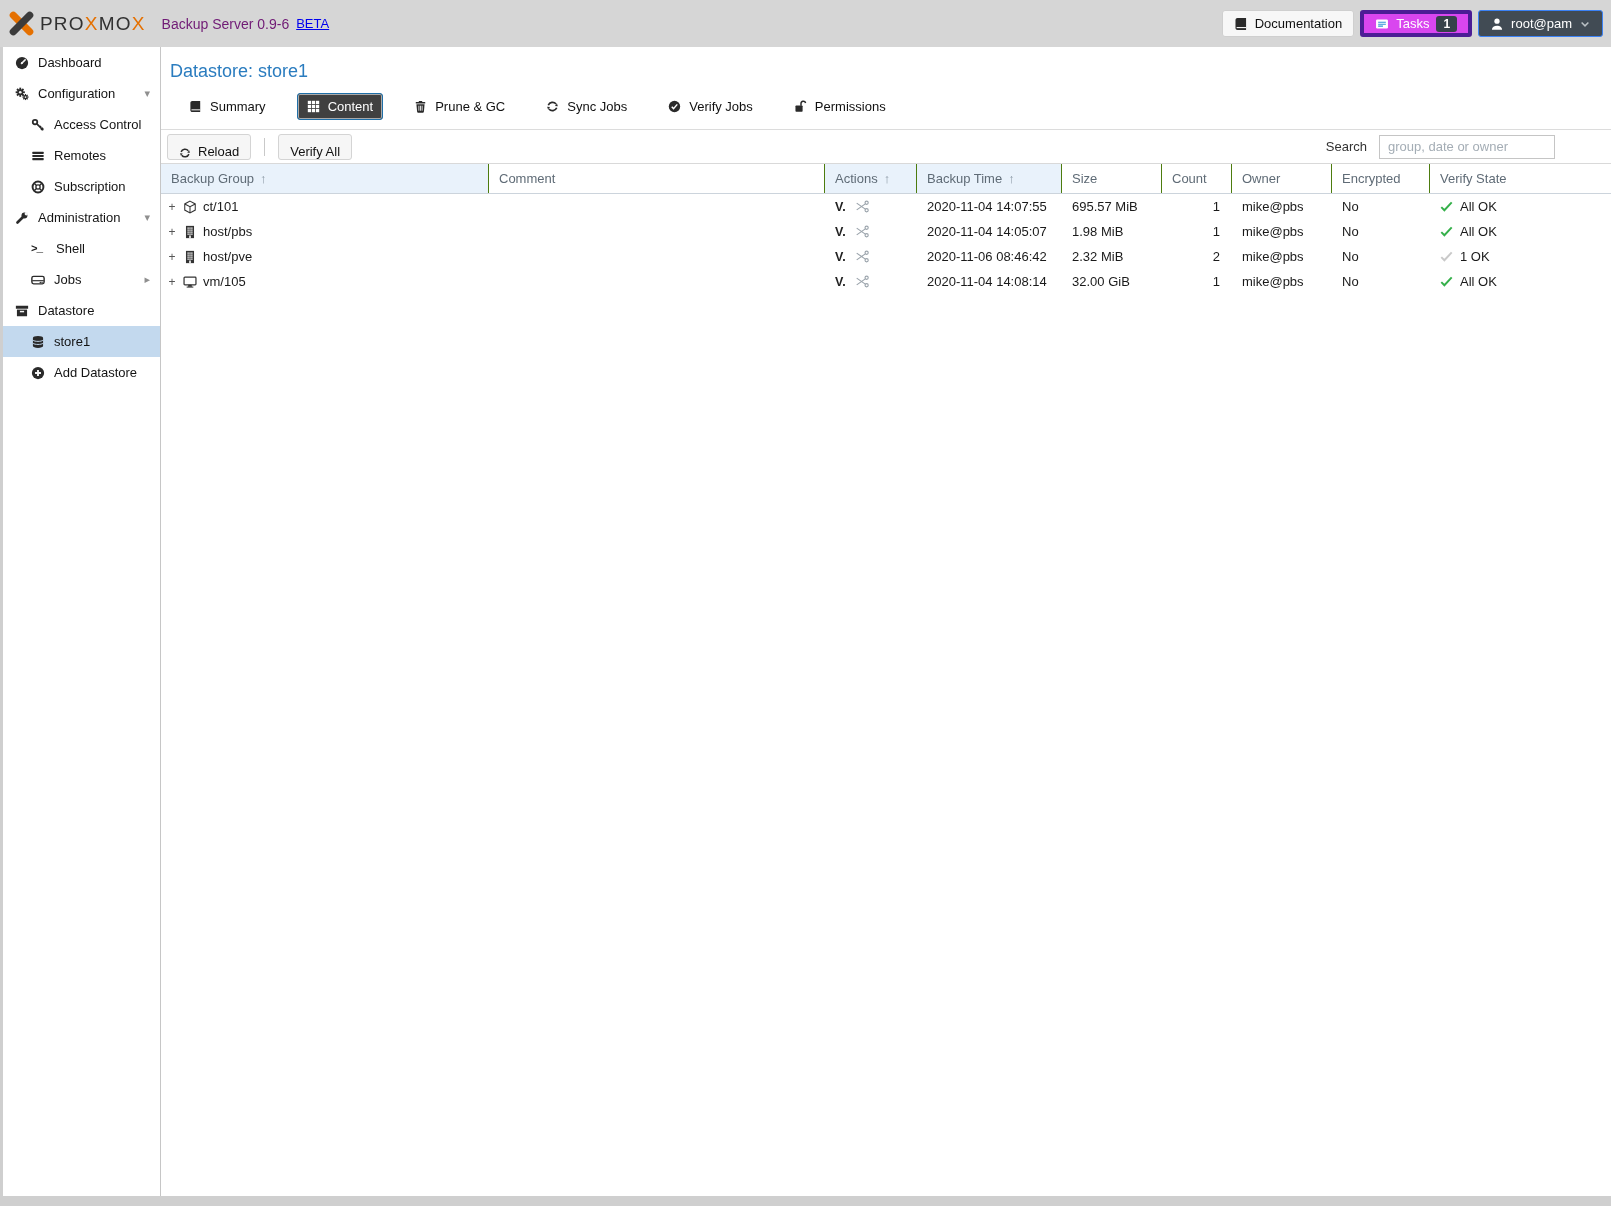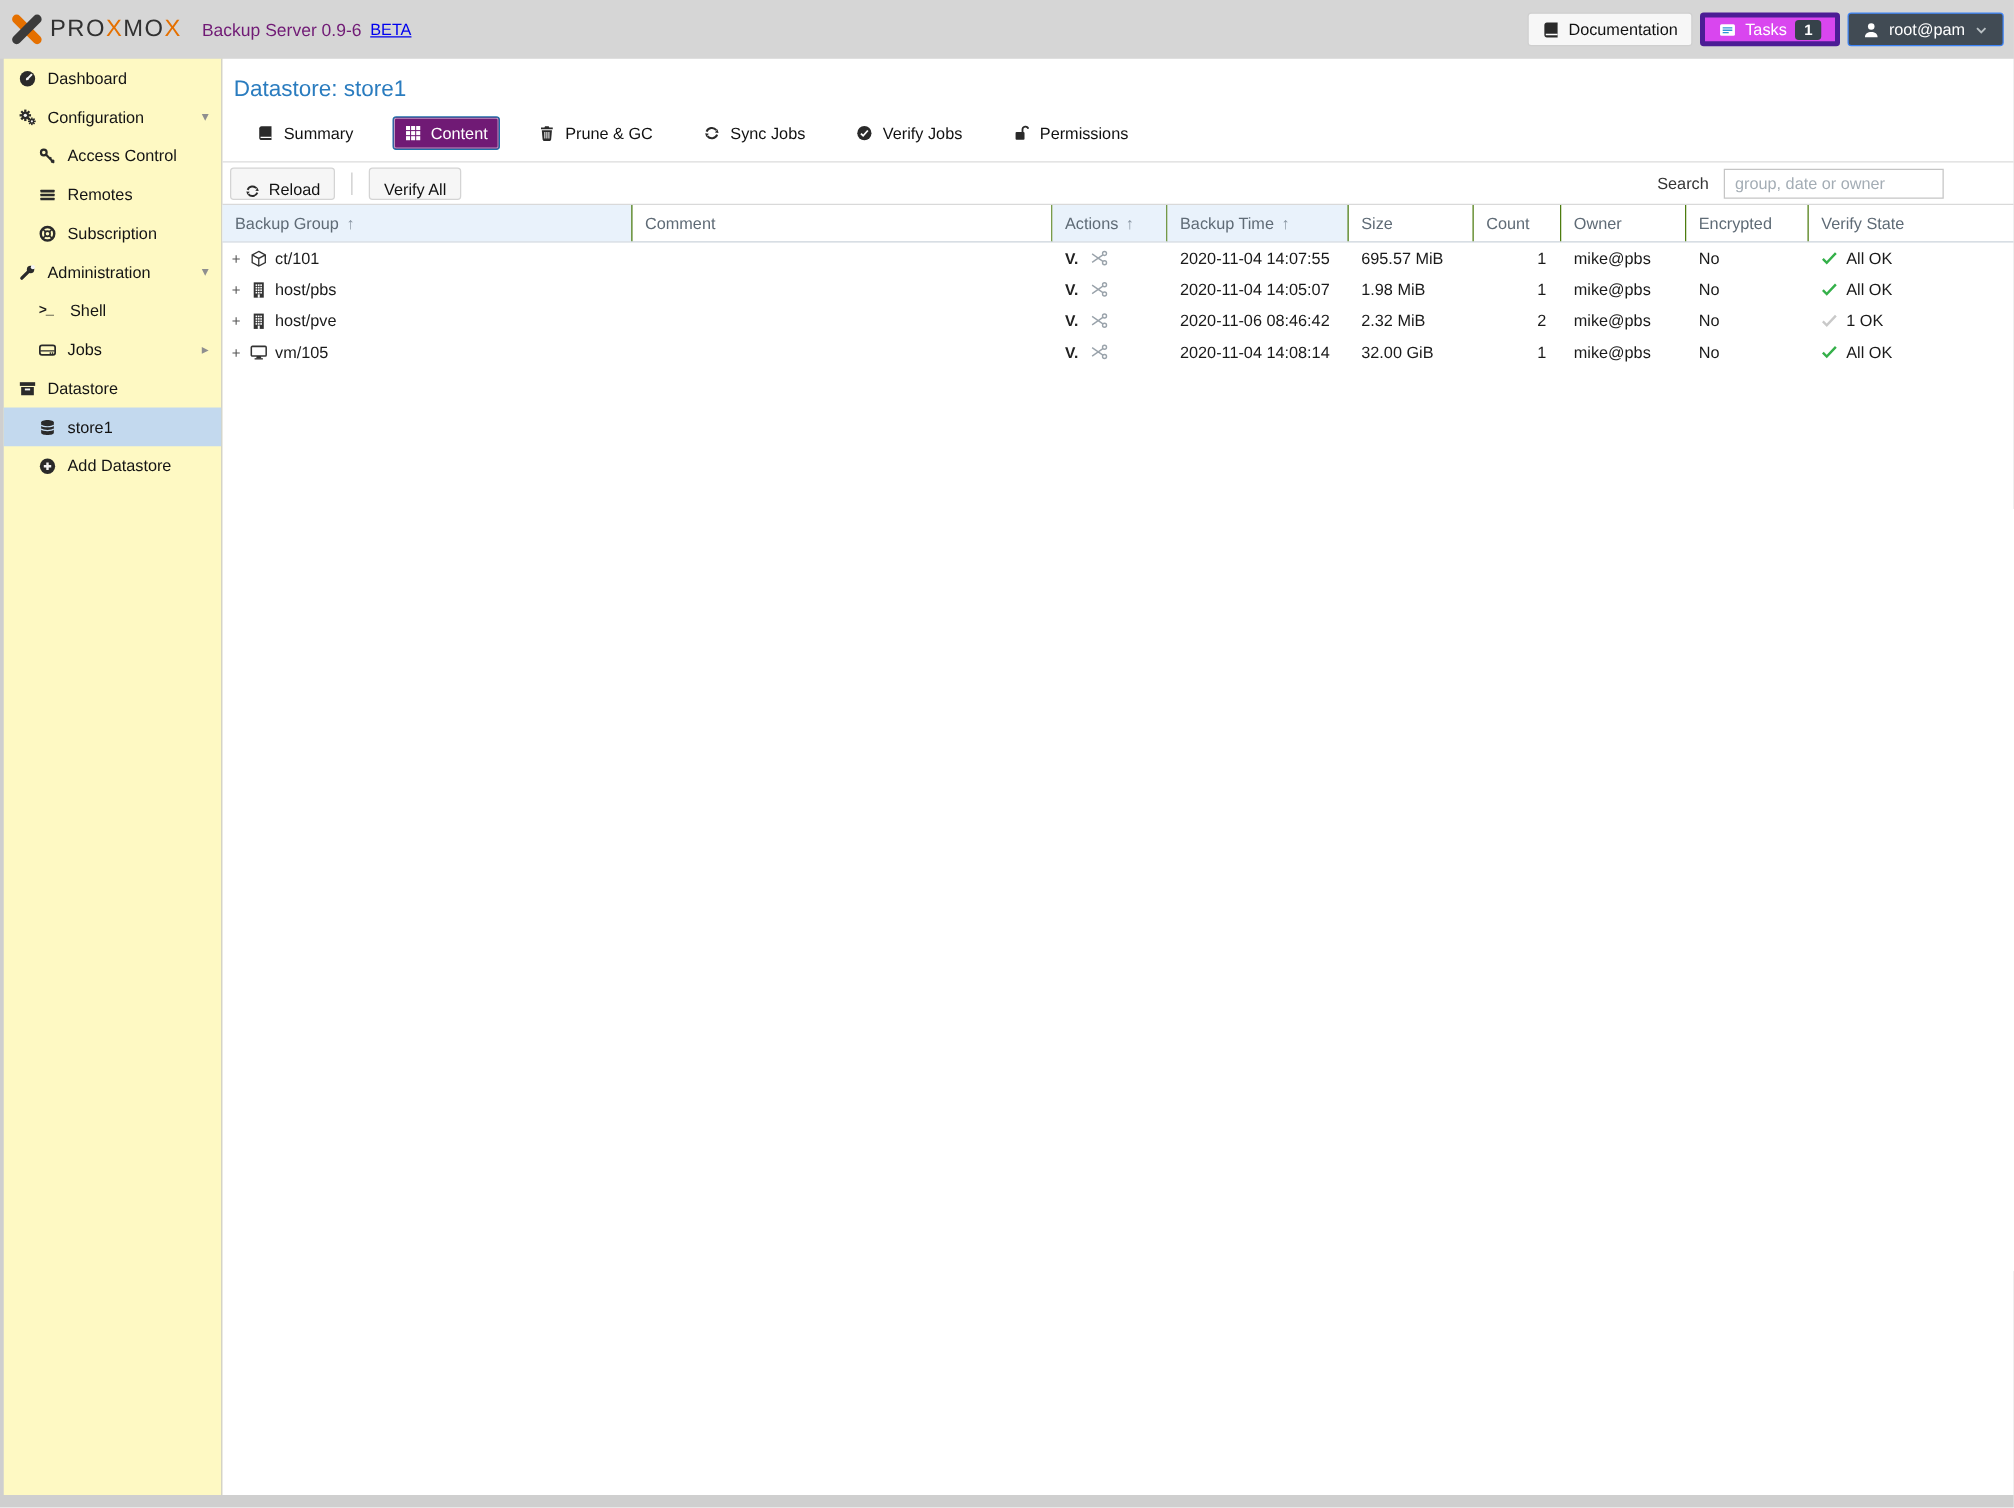--- a/index.html
+++ b/index.html
@@ -17,37 +17,37 @@
   .tb-right{margin-left:auto;display:flex;gap:6px;align-items:center}
   .hbtn{height:27px;display:flex;align-items:center;gap:7px;padding:0 11px;border-radius:3px;cursor:pointer;box-sizing:border-box}
   .hbtn.light{background:#f7f7f7;border:1px solid #cfcfcf;color:#111}
   .hbtn.blue{background:#d946ef;border:4px solid #4c1d95;color:#fff}
   .hbtn.dark{background:#414b54;border:1px solid #3b82f6;color:#fff}
   .badge{background:#36424a;color:#fff;border-radius:3px;padding:1px 7px;font-size:12px;font-weight:bold}
   .chev{color:#b9c0c4;width:12px;height:12px}
 
   
   .wrap{display:flex;height:1149px;padding-left:3px}
-  .sidebar{width:175px;background:#fef9c3;border-right:1px solid #c6c6c6;flex:none;box-sizing:border-box;padding-top:0}
+  .sidebar{width:158px;background:#ffffff;border-right:1px solid #c6c6c6;flex:none;box-sizing:border-box;padding-top:0}
   .main{flex:1;background:#fff;display:flex;flex-direction:column;min-width:0}
 
   
   .sitem{height:31px;display:flex;align-items:center;gap:9px;padding-left:12px;cursor:pointer;position:relative;color:#141414}
   .sitem.lvl1{padding-left:28px}
   .sitem.sel{background:#c3d9ee}
   .exp{position:absolute;right:10px;color:#8f8f8f;font-size:11px}
   .ic{width:14px;height:14px;flex:none;color:#2a2a2a}
   .term{font-family:"Liberation Mono",monospace;font-weight:bold;font-size:11px;letter-spacing:-1px;width:16px;color:#1a1a1a}
 
   
   .pagetitle{padding:14px 10px 8px 9px;color:#2a7cbf;font-size:18px}
   .tabs{display:flex;gap:21px;padding:3px 0 9px 18px;align-items:center;border-bottom:1px solid #dcdcdc}
   .tab{display:flex;align-items:center;gap:8px;padding:5px 9px;border-radius:3px;color:#111;cursor:pointer;border:1px solid transparent}
   .tab .ic{width:13px;height:13px}
-  .tab.active{background:#701a75;color:#fff;border:1px solid #1f6fa8;box-shadow:inset 0 0 0 1px rgba(255,255,255,.55)}
+  .tab.active{background:#404040;color:#fff;border:1px solid #1f6fa8;box-shadow:inset 0 0 0 1px rgba(255,255,255,.55)}
   .tab.active .ic{color:#fff}
 
   
   .toolbar{display:flex;align-items:center;gap:8px;padding:4px 6px;height:33px;box-sizing:border-box}
   .btn{height:26px;display:flex;align-items:flex-end;gap:7px;padding:0 11px;background:#f6f6f6;border:1px solid #d4d4d4;
        border-radius:3px;color:#111;cursor:pointer;box-sizing:border-box}
   .vsep{width:1px;height:18px;background:#c9c9c9;margin:0 5px}
   .searchwrap{margin-left:auto;display:flex;align-items:center;gap:12px;margin-right:50px}
   .searchwrap label{color:#333}
   .searchwrap input{width:158px;height:22px;border:1px solid #c5c5c5;padding:0 8px;font:13px "Liberation Sans",sans-serif;color:#333}

